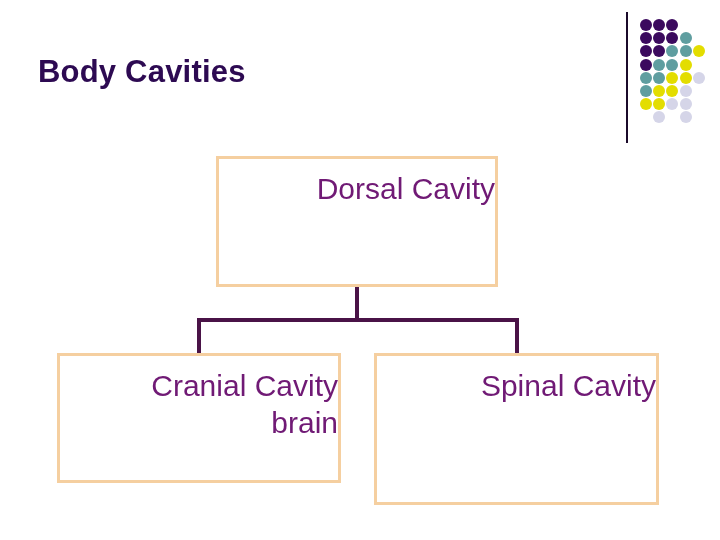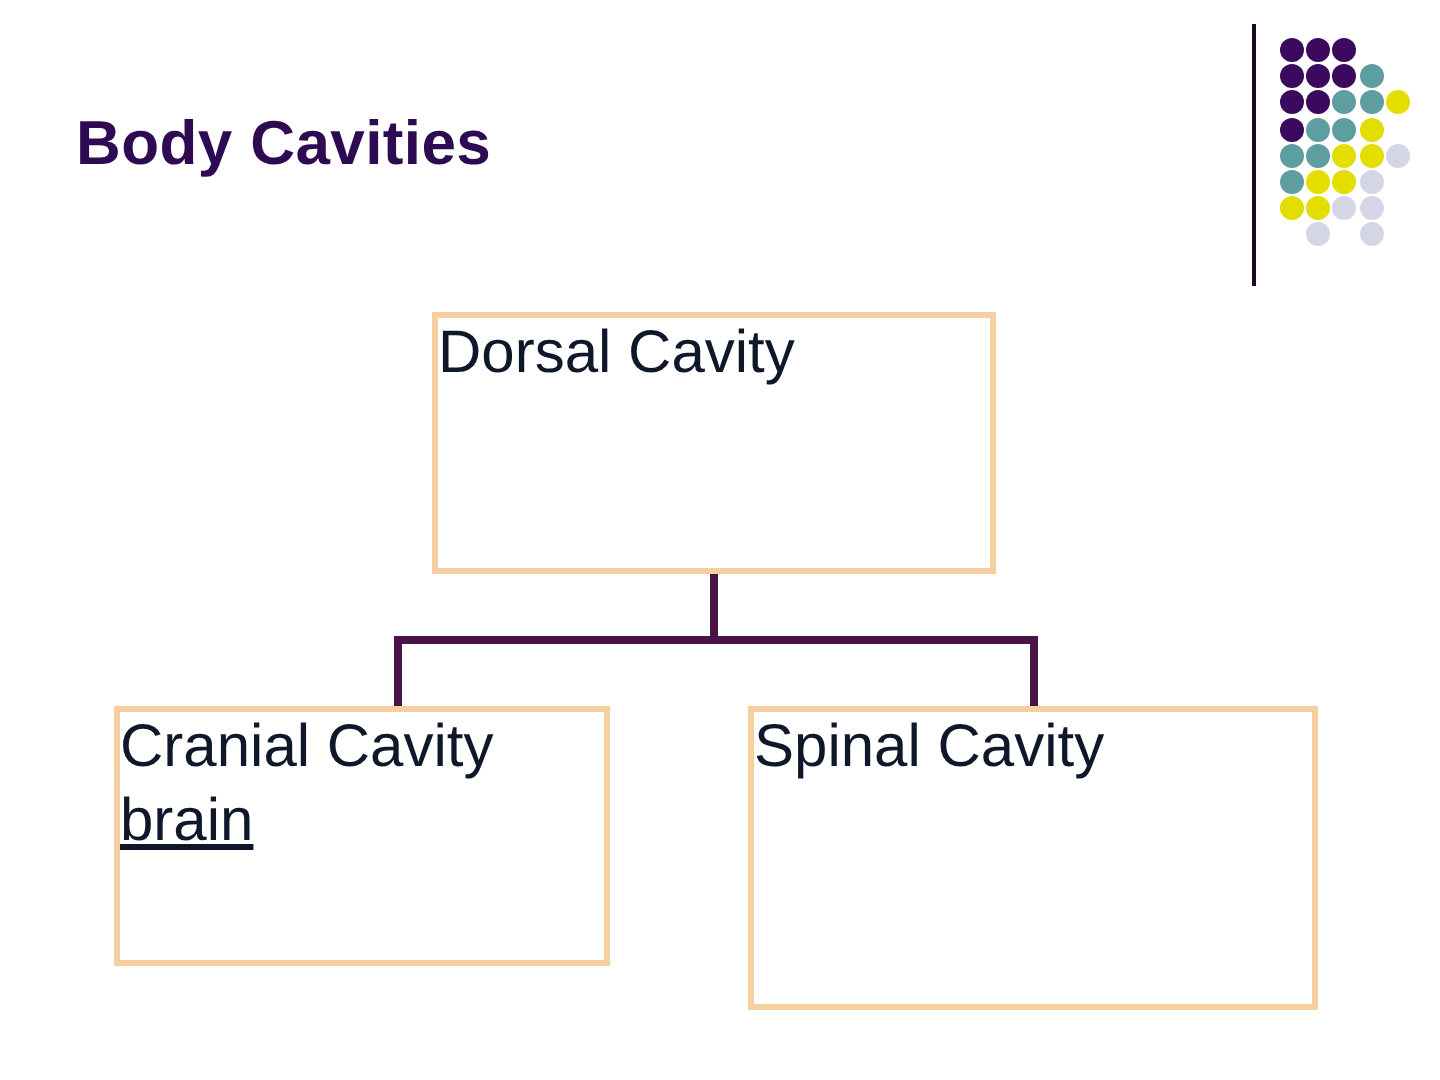--- a/index.html
+++ b/index.html
@@ -57,40 +57,40 @@
     height: 12px;
     border-radius: 50%;
   }
 
   
   .node-box {
     position: absolute;
     box-sizing: border-box;
     border: 3px solid #f5cfa0;
     background: #ffffff;
-    color: #0f172a;
-    text-align: left;
+    color: #701a75;
+    text-align: right;
     font-size: 30px;
     line-height: 1.22;
+    padding-top: 12px;
   }
   .node-box .line2 {
     display: block;
-    text-decoration: underline;
   }
 
   #box-dorsal {
     left: 216px;
     top: 144px;
     width: 282px;
     height: 131px;
   }
   #box-cranial {
     left: 57px;
     top: 341px;
-    width: 248px;
+    width: 284px;
     height: 130px;
   }
   #box-spinal {
     left: 374px;
     top: 341px;
     width: 285px;
     height: 152px;
   }
 
   

